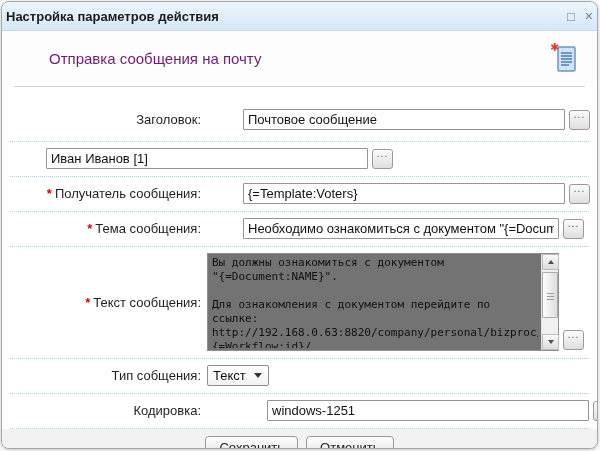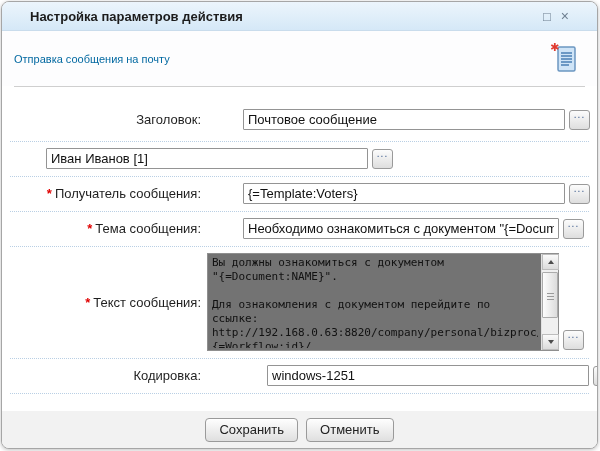--- a/index.html
+++ b/index.html
@@ -8,28 +8,28 @@
     position:absolute; left:1px; top:1px; width:597px; height:448px;
     border:1px solid #a6a6a6; border-radius:8px; background:#fff;
     box-shadow:0 1px 4px rgba(0,0,0,.25); overflow:hidden;
     display:flex; flex-direction:column;
   }
   
   .titlebar {
     height:29px; flex:0 0 29px;
     background:linear-gradient(#ecf5fc,#d5e8f7);
     border-bottom:1px solid #c9dcec;
-    display:flex; align-items:center; padding:0 28px;
+    display:flex; align-items:center; padding:0 4px;
   }
   .titlebar .title { font-size:13px; font-weight:bold; color:#1c1c1c; flex:1; }
   .winbtn { color:#6e7f90; font-size:14px; line-height:1; cursor:pointer; margin-left:10px; font-weight:normal; }
   .winbtn.max { font-size:13px; }
   
   .hdr { height:55px; flex:0 0 55px; display:flex; align-items:center; padding:0 12px; background:#fdfdfe; }
-  .hdr .subtitle { flex:1; font-size:11px; color:#0369a1; }
+  .hdr .subtitle { flex:1; font-size:15px; color:#701a75;margin-left:35px; }
   .doc-icon { position:relative; width:28px; height:32px; margin-right:6px; }
   .doc-icon .star { position:absolute; left:-1px; top:-2px; color:#e03a2f; font-size:11px; font-weight:bold; }
   .solid-sep { border-top:1px solid #cfcfcf; margin:0 12px; flex:0 0 1px; }
   
   .form { flex:1 1 auto; padding-top:8px; }
   .row {
     display:flex; align-items:center; padding:6px 0 7px 0; margin:0 8px;
     border-bottom:1px dotted #b9cfe4;
   }
   .row.first { padding-top:14px; padding-bottom:11px; }
@@ -167,20 +167,29 @@
               </span>
             <span class="sb-btn down">
                 <span class="arr d"></span>
               </span>
           </span>
         </span>
         <span class="mini-btn ta-dots">...</span>
       </span>
     </div>
 
+    <div class="row">
+      <span class="lbl"><span>Тип собщения:</span></span>
+      <span class="ctrl">
+        <span class="select">
+          <span>Текст</span>
+          <span class="caret"></span>
+        </span>
+      </span>
+    </div>
 
     <div class="row">
       <span class="lbl"><span>Кодировка:</span></span>
       <span class="ctrl">
         <input class="txt" value="windows-1251" style="">
         <span class="mini-btn">...</span>
       </span>
     </div>
 
   </div>

